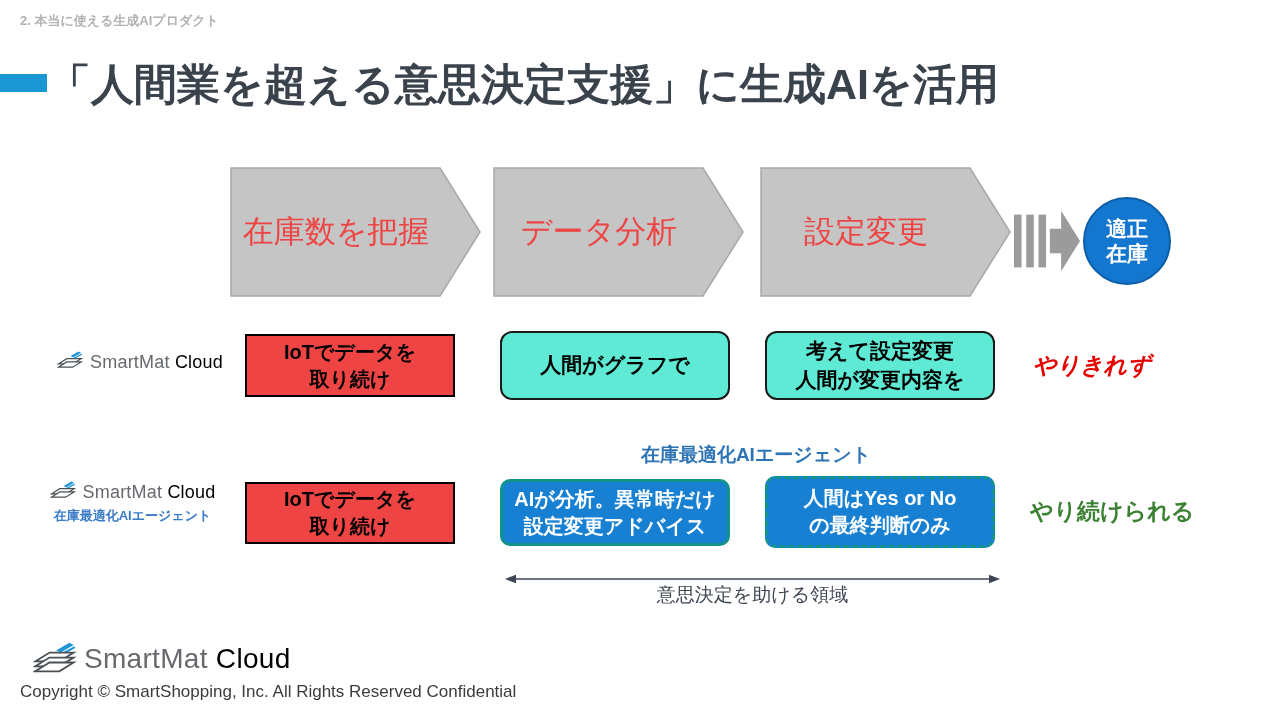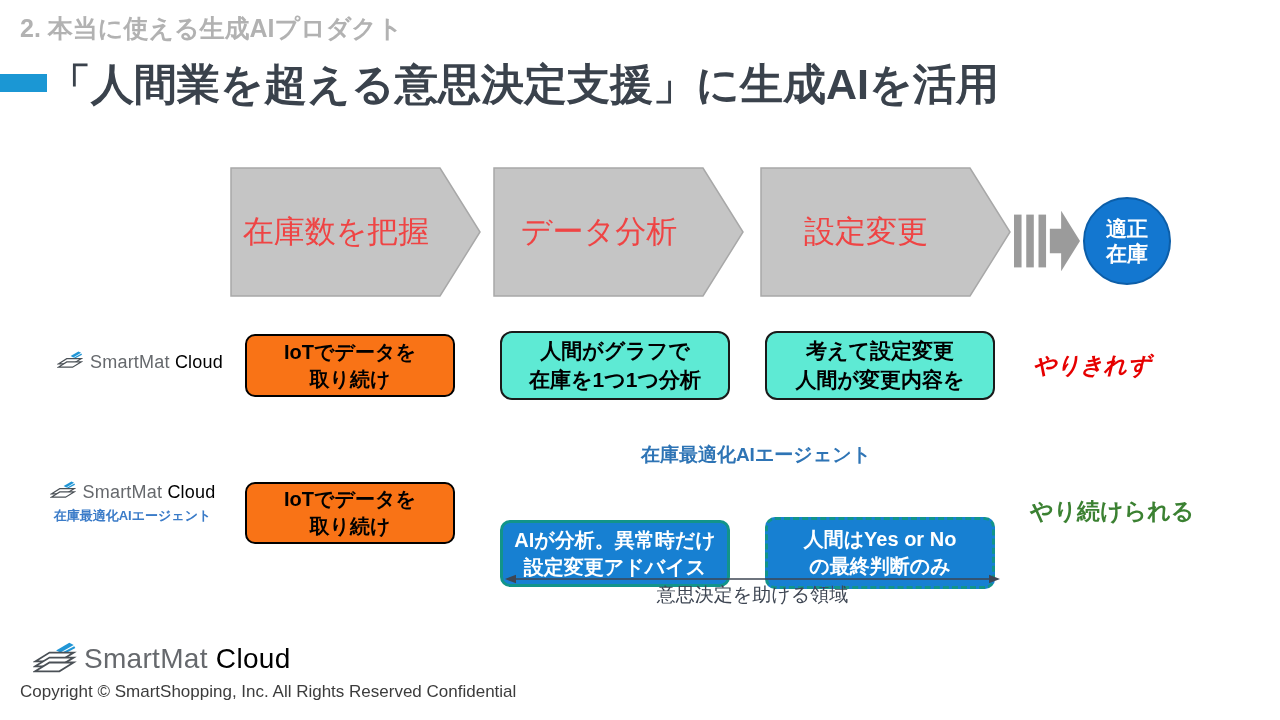--- a/index.html
+++ b/index.html
@@ -8,21 +8,21 @@
   .slide {
     position: relative;
     width: 1280px;
     height: 720px;
     background: #ffffff;
     overflow: hidden;
   }
   
   .kicker {
     position: absolute; left: 20px; top: 12px;
-    font-size: 25px; font-weight: 700; color: #b2b2b2;
+    font-size: 13px; font-weight: 700; color: #b2b2b2;
   }
   .title-dash {
     position: absolute; left: 0; top: 74px;
     width: 47px; height: 18px; background: #1b97d4;
   }
   .page-title {
     position: absolute; left: 48px; top: 56px;
     font-size: 43px; font-weight: 700; color: #3a424c;
     letter-spacing: 0px; white-space: nowrap;
   }
@@ -56,30 +56,30 @@
   .logo-block-2 { position: absolute; left: 40px; top: 480px; width: 185px;
     display: flex; flex-direction: column; align-items: center; gap: 3px; }
   .logo-caption { font-size: 13px; font-weight: 700; color: #3a7bc8; white-space: nowrap; }
   
   .pbox {
     position: absolute;
     display: flex; flex-direction: column; align-items: center; justify-content: center;
     text-align: center; line-height: 1.35; white-space: nowrap;
   }
   .box-light {
-    background: #f97316; border: 2px solid #000000; border-radius: 10px;
+    background: #ef4444; border: 2px solid #000000; border-radius: 0;
     font-size: 20px; font-weight: 700; color: #000000;
   }
   .box-white {
     background: #5eead4; border: 2px solid #1a1a1a; border-radius: 12px;
     font-size: 21px; font-weight: 700; color: #000000;
   }
   .box-dark {
     background: #1780d2; border-radius: 10px;
-    font-size: 20px; font-weight: 700; color: #ffffff; margin-top: 41px;
+    font-size: 20px; font-weight: 700; color: #ffffff;
   }
   .border-solid-teal { border: 3px solid #12948a; }
   .border-dash-teal { border: 3px dashed #12948a; }
   .r1-b1 { left: 245px; top: 334px; width: 210px; height: 63px; }
   .r1-b2 { left: 500px; top: 331px; width: 230px; height: 69px; }
   .r1-b3 { left: 765px; top: 331px; width: 230px; height: 69px; }
   .r2-b1 { left: 245px; top: 482px; width: 210px; height: 62px; }
   .r2-b2 { left: 500px; top: 479px; width: 230px; height: 67px; }
   .r2-b3 { left: 765px; top: 476px; width: 230px; height: 72px; }
   .annotation {
@@ -162,21 +162,20 @@
       <span class="logo-text"><span class="logo-name">SmartMat</span> <span class="logo-suffix">Cloud</span></span>
     </div>
   </div>
 
   <div class="pbox box-light r1-b1">
     <span>IoTでデータを</span>
     <span>取り続け</span>
   </div>
   <div class="pbox box-white r1-b2">
     <span>人間がグラフで</span>
-    <span>在庫を1つ1つ分析</span>
   </div>
   <div class="pbox box-white r1-b3">
     <span>考えて設定変更</span>
     <span>人間が変更内容を</span>
   </div>
   <div class="annotation annot-red">やりきれず</div>
 
   <div class="agent-label">在庫最適化AIエージェント</div>
 
   <div class="logo-block-2">

